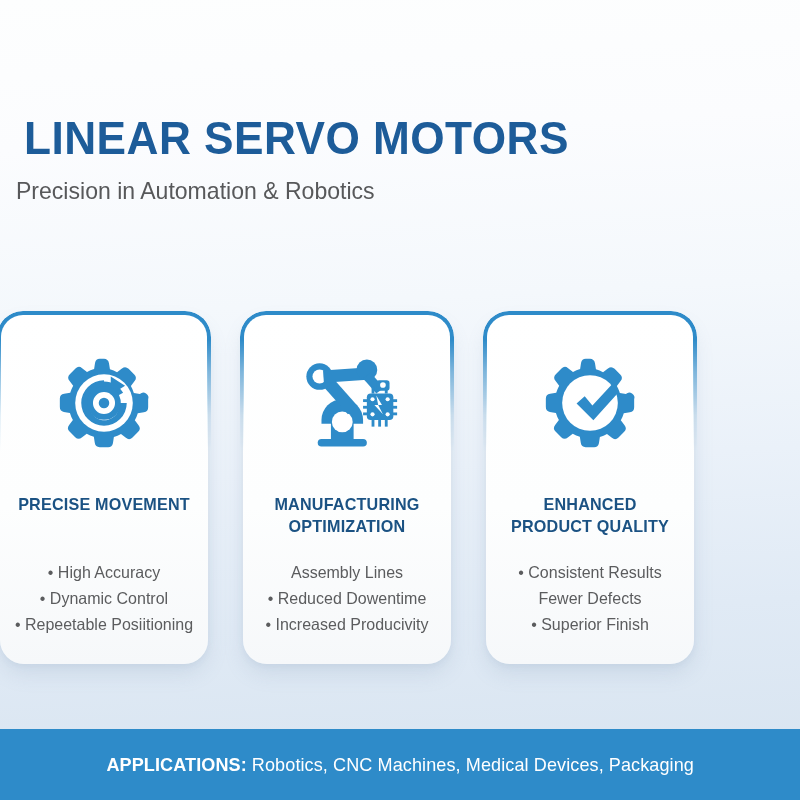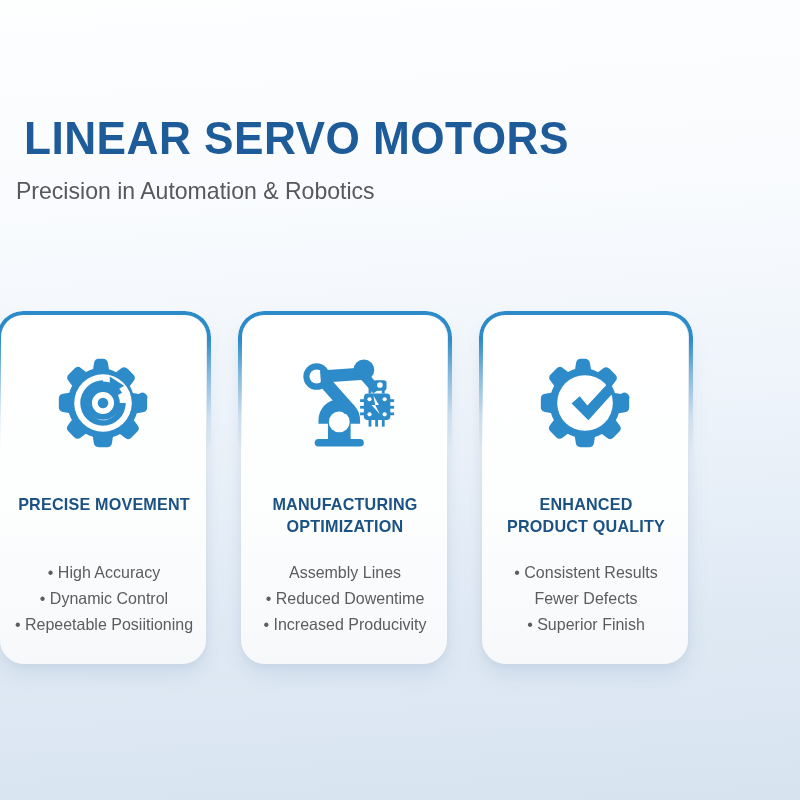--- a/index.html
+++ b/index.html
@@ -54,24 +54,24 @@
     color: #57585a;
     margin: 12px 0 0 0;
     transform: scaleX(0.96);
   }
 
   
   .cards {
     position: absolute;
     top: 314px;
     left: 0;
-    width: 688px;
+    width: 800px;
     height: 352px;
     display: flex;
-    justify-content: flex-end;
+    justify-content: flex-start;
     gap: 35px;
   }
 
   .card {
     position: relative;
     width: 208px;
     height: 350px;
     border-radius: 24px;
     background: linear-gradient(180deg, #ffffff 0%, #fdfefe 55%, #f6f8fa 100%);
     box-shadow: 0 10px 20px rgba(120, 145, 175, 0.16),
@@ -265,14 +265,19 @@
       <div class="card-heading">ENHANCED PRODUCT QUALITY</div>
       <div class="card-list">
         <div class="li">• Consistent Results</div>
         <div class="li">Fewer Defects</div>
         <div class="li">• Superior Finish</div>
       </div>
     </div>
 
   </div>
 
+  <div class="footer">
+    <div class="footer-text">
+      <span class="lbl">APPLICATIONS:</span><span> Robotics, CNC Machines, Medical Devices, Packaging</span>
+    </div>
+  </div>
 
 </div>
 
 </body></html>

